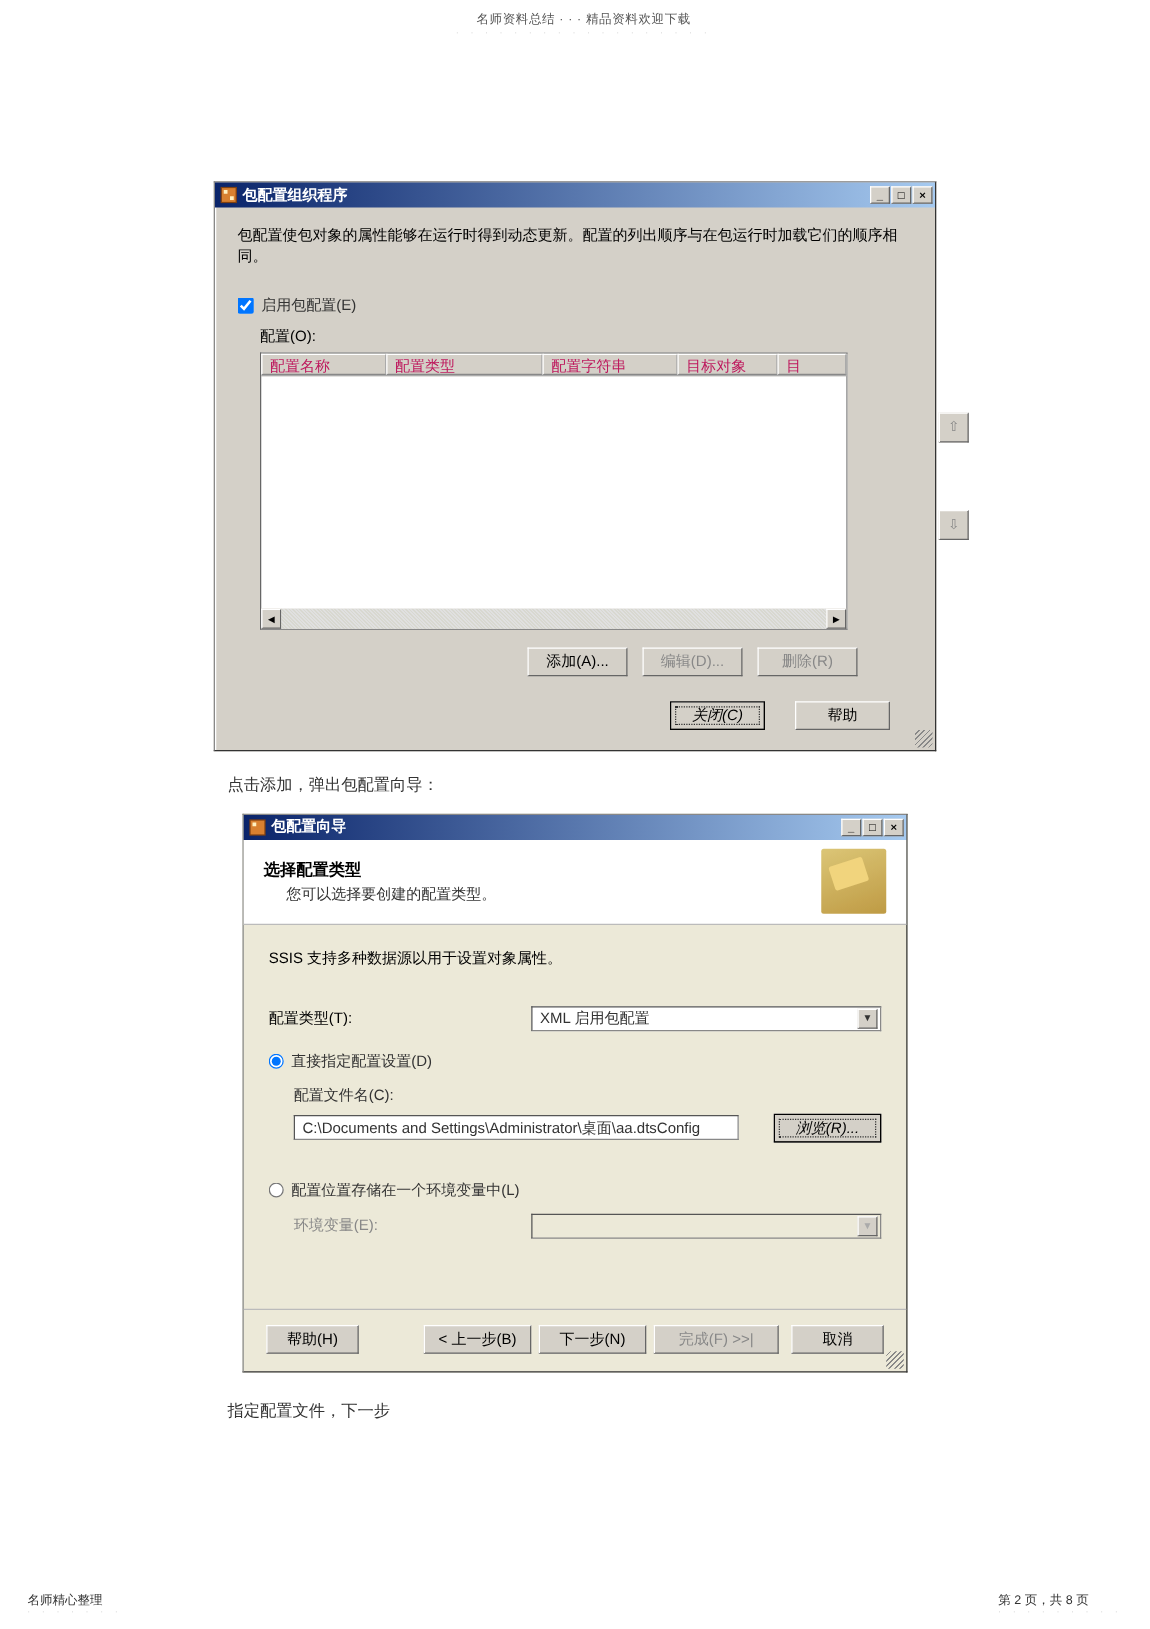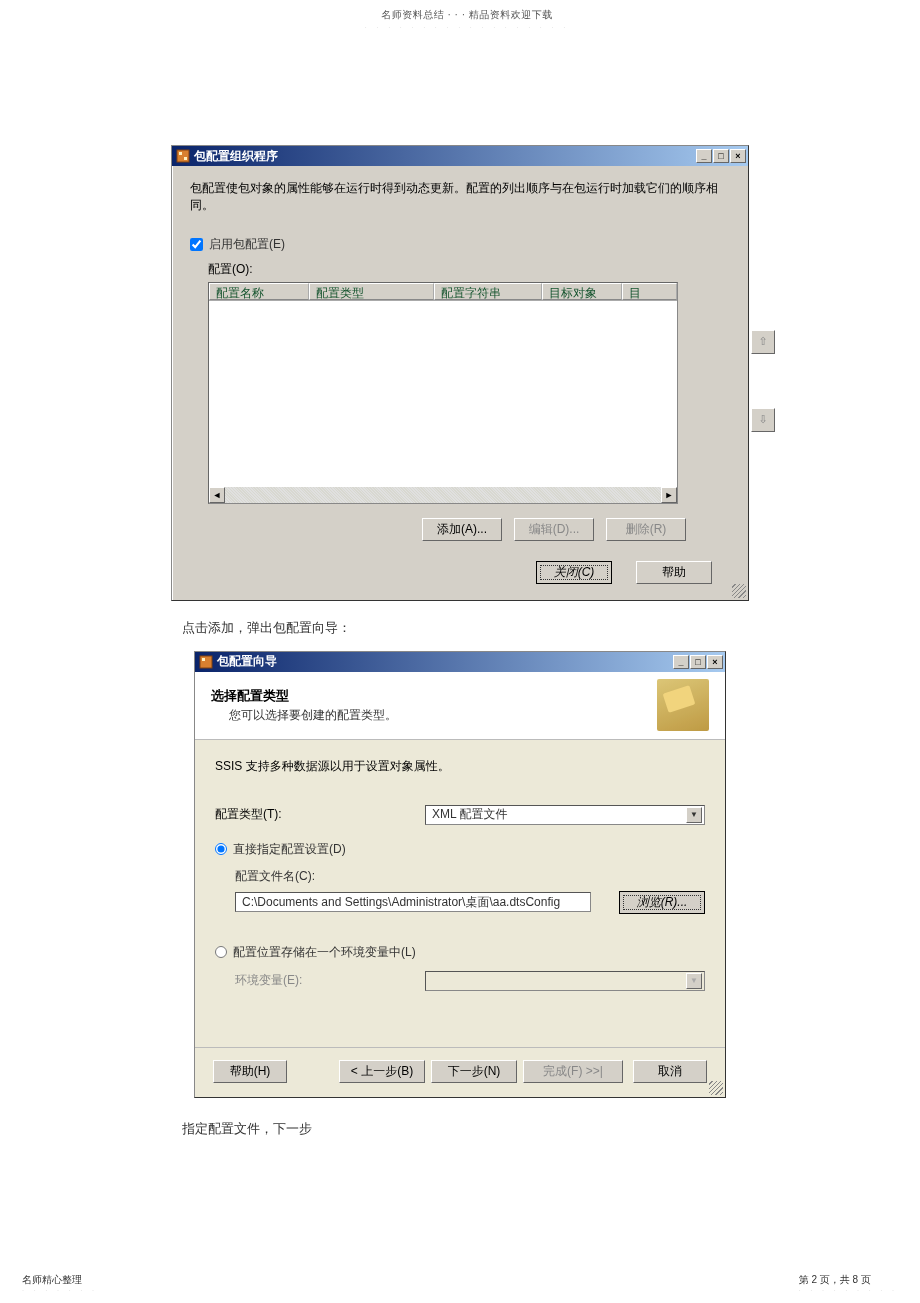--- a/index.html
+++ b/index.html
@@ -118,21 +118,21 @@
       background: #d4d0c8;
       border-bottom: 1px solid #aaa;
     }
     .lv-col {
       border-right: 1px solid #aaa;
       border-top: 1px solid #fff;
       border-left: 1px solid #fff;
       border-bottom: 1px solid #888;
       padding: 1px 6px;
       font-size: 12px;
-      color: #14532d;
+      color: #be185d;
       white-space: nowrap;
       overflow: hidden;
     }
     .lv-scroll {
       position: absolute;
       bottom: 0;
       left: 0;
       right: 0;
       height: 16px;
       background: #d4d0c8;
@@ -506,21 +506,21 @@
         <div class="wh-sub">您可以选择要创建的配置类型。</div>
       </div>
       <div class="wh-icon"></div>
     </div>
 
     <div class="wizard-body">
       <div class="wb-desc">SSIS 支持多种数据源以用于设置对象属性。</div>
       <div class="form-row">
         <div class="form-label">配置类型(T):</div>
         <div class="dropdown">
-          <span>XML 配置文件</span>
+          <span>XML 启用包配置</span>
           <div class="dd-arrow">▼</div>
         </div>
       </div>
 
       <div class="radio-row">
         <input type="radio" checked="" name="r1" style="">
         <span>直接指定配置设置(D)</span>
       </div>
       <div class="sub-label">配置文件名(C):</div>
       <div class="file-row">

